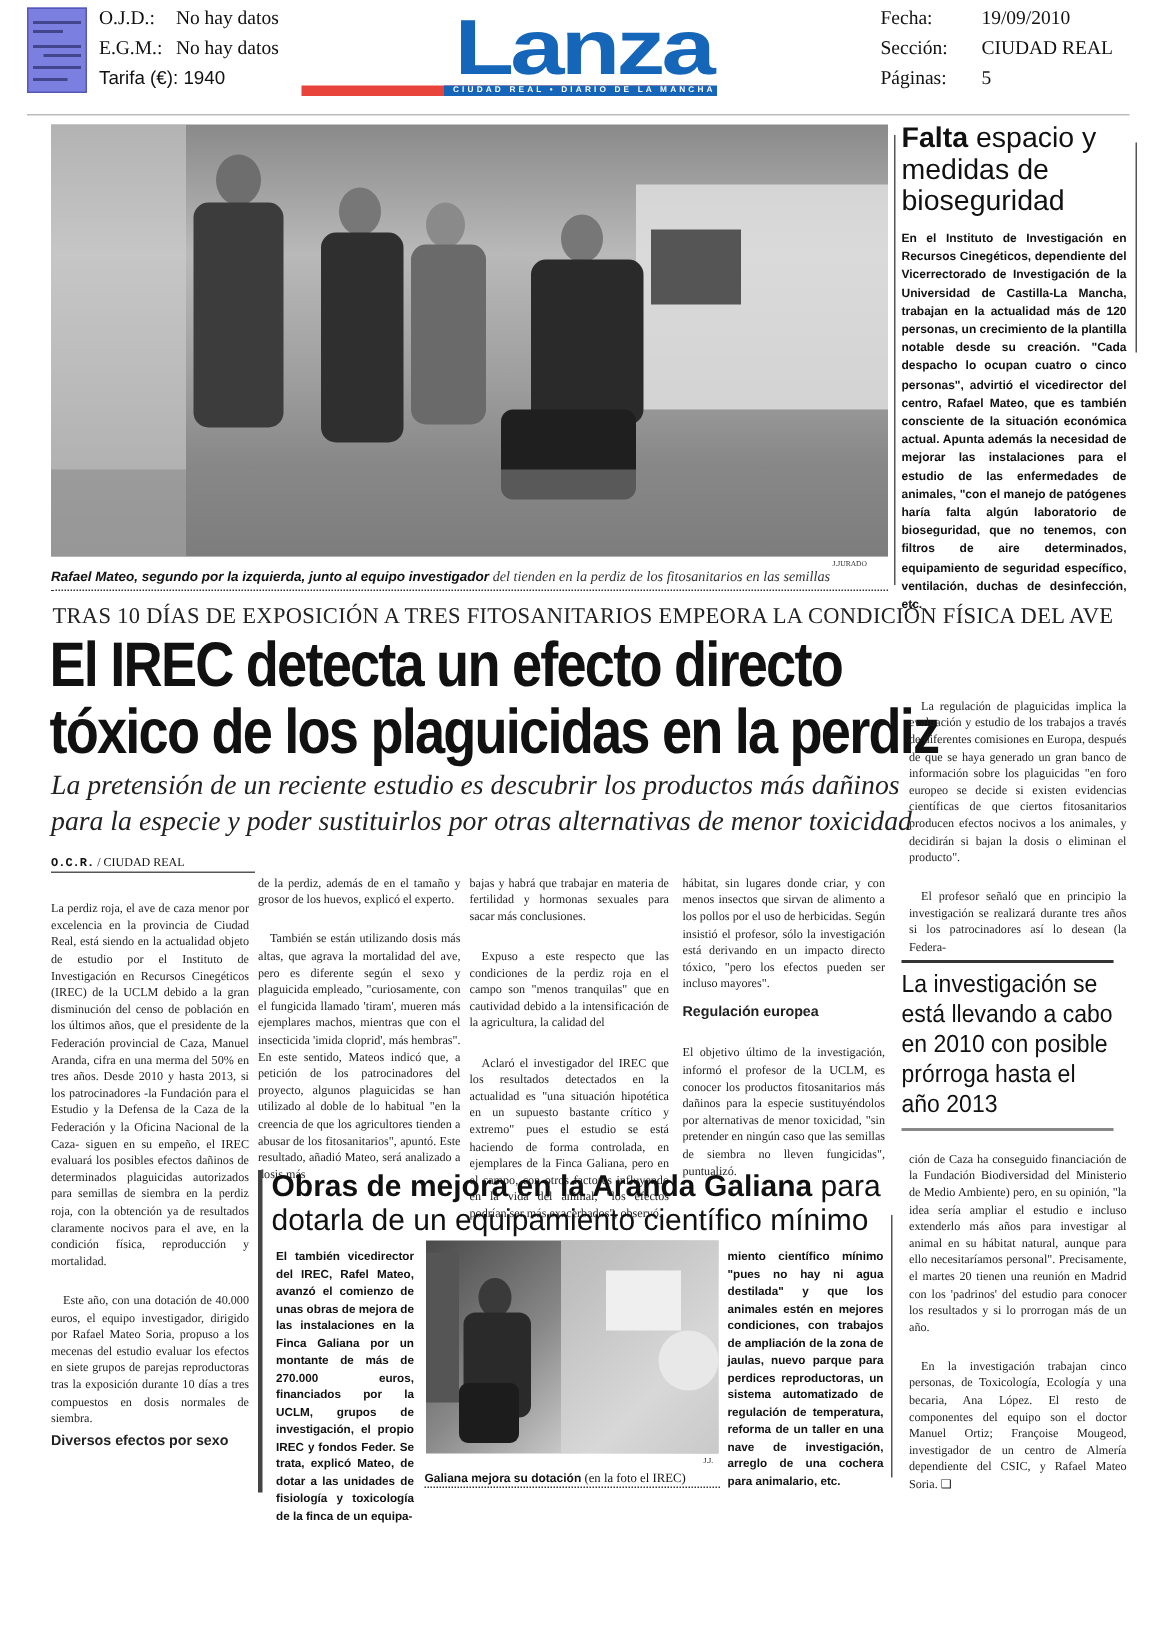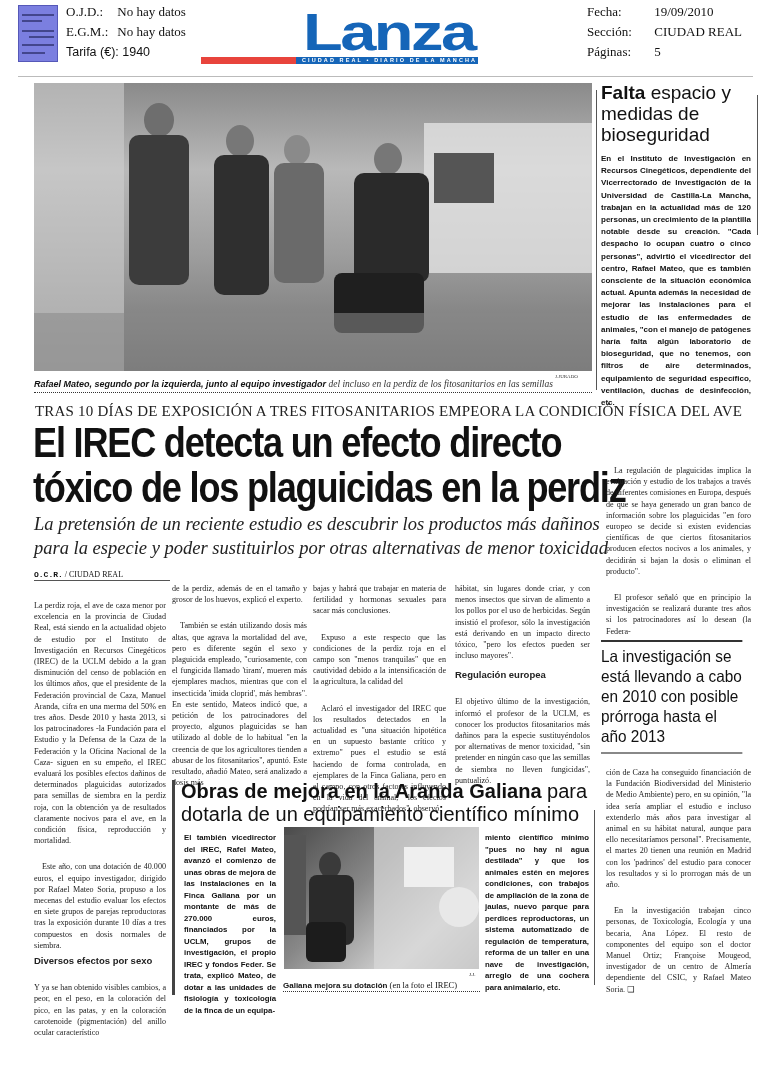--- a/index.html
+++ b/index.html
@@ -100,21 +100,21 @@
   <div class="shape" style="left:180px;top:72px;width:55px;height:140px;border-radius:10px;background:#2f2f2f"></div>
   <div class="shape" style="left:250px;top:52px;width:26px;height:30px;border-radius:50%;background:#8a8a8a"></div>
   <div class="shape" style="left:240px;top:80px;width:50px;height:120px;border-radius:10px;background:#6a6a6a"></div>
   <div class="shape" style="left:340px;top:60px;width:28px;height:32px;border-radius:50%;background:#777"></div>
   <div class="shape" style="left:320px;top:90px;width:75px;height:110px;border-radius:10px;background:#2a2a2a"></div>
   <div class="shape" style="left:300px;top:190px;width:90px;height:60px;border-radius:8px;background:#1f1f1f"></div>
   <div class="shape" style="left:0;top:230px;width:558px;height:58px;background:#888;opacity:.55"></div>
 </div>
 <div class="photo-credit">J.JURADO</div>
 <div class="caption">
-  <b>Rafael Mateo, segundo por la izquierda, junto al equipo investigador</b><span class="r"> del incluso en la perdiz de los fitosanitarios en las semillas</span>
+  <b>Rafael Mateo, segundo por la izquierda, junto al equipo investigador</b><span class="r"> del tienden en la perdiz de los fitosanitarios en las semillas</span>
 </div>
 
 <div class="side-vline" style="left:596px;top:90px;height:300px"></div>
 <div class="side-vline" style="left:757px;top:95px;height:140px"></div>
 <div class="side-box">
   <div class="side-title"><b>Falta</b><span> espacio y medidas de bioseguridad</span></div>
   <div class="side-body">En el Instituto de Investigación en Recursos Cinegéticos, dependiente del Vicerrectorado de Investigación de la Universidad de Castilla-La Mancha, trabajan en la actualidad más de 120 personas, un crecimiento de la plantilla notable desde su creación. "Cada despacho lo ocupan cuatro o cinco personas", advirtió el vicedirector del centro, Rafael Mateo, que es también consciente de la situación económica actual. Apunta además la necesidad de mejorar las instalaciones para el estudio de las enfermedades de animales, "con el manejo de patógenes haría falta algún laboratorio de bioseguridad, que no tenemos, con filtros de aire determinados, equipamiento de seguridad específico, ventilación, duchas de desinfección, etc.</div>
 </div>
 
 <div class="kicker">TRAS 10 DÍAS DE EXPOSICIÓN A TRES FITOSANITARIOS EMPEORA LA CONDICIÓN FÍSICA DEL AVE</div>
@@ -126,21 +126,20 @@
   <div>La pretensión de un reciente estudio es descubrir los productos más dañinos</div>
   <div>para la especie y poder sustituirlos por otras alternativas de menor toxicidad</div>
 </div>
 
 <div class="byline"><b>O.C.R.</b><span> / CIUDAD REAL</span></div>
 
 <div class="col" style="left:34px;top:585px;width:132px">
   <p class="first">La perdiz roja, el ave de caza menor por excelencia en la provincia de Ciudad Real, está siendo en la actualidad objeto de estudio por el Instituto de Investigación en Recursos Cinegéticos (IREC) de la UCLM debido a la gran disminución del censo de población en los últimos años, que el presidente de la Federación provincial de Caza, Manuel Aranda, cifra en una merma del 50% en tres años. Desde 2010 y hasta 2013, si los patrocinadores -la Fundación para el Estudio y la Defensa de la Caza de la Federación y la Oficina Nacional de la Caza- siguen en su empeño, el IREC evaluará los posibles efectos dañinos de determinados plaguicidas autorizados para semillas de siembra en la perdiz roja, con la obtención ya de resultados claramente nocivos para el ave, en la condición física, reproducción y mortalidad.</p>
   <p>Este año, con una dotación de 40.000 euros, el equipo investigador, dirigido por Rafael Mateo Soria, propuso a los mecenas del estudio evaluar los efectos en siete grupos de parejas reproductoras tras la exposición durante 10 días a tres compuestos en dosis normales de siembra.</p>
   <h4>Diversos efectos por sexo</h4>
-  <p class="first">Y ya se han obtenido visibles cambios, a peor, en el peso, en la coloración del pico, en las patas, y en la coloración carotenoide (pigmentación) del anillo ocular característico</p>
 </div>
 
 <div class="col" style="left:172px;top:568px;width:135px">
   <p class="first">de la perdiz, además de en el tamaño y grosor de los huevos, explicó el experto.</p>
   <p>También se están utilizando dosis más altas, que agrava la mortalidad del ave, pero es diferente según el sexo y plaguicida empleado, "curiosamente, con el fungicida llamado 'tiram', mueren más ejemplares machos, mientras que con el insecticida 'imida cloprid', más hembras". En este sentido, Mateos indicó que, a petición de los patrocinadores del proyecto, algunos plaguicidas se han utilizado al doble de lo habitual "en la creencia de que los agricultores tienden a abusar de los fitosanitarios", apuntó. Este resultado, añadió Mateo, será analizado a dosis más</p>
 </div>
 
 <div class="col" style="left:313px;top:568px;width:133px">
   <p class="first">bajas y habrá que trabajar en materia de fertilidad y hormonas sexuales para sacar más conclusiones.</p>
   <p>Expuso a este respecto que las condiciones de la perdiz roja en el campo son "menos tranquilas" que en cautividad debido a la intensificación de la agricultura, la calidad del</p>

